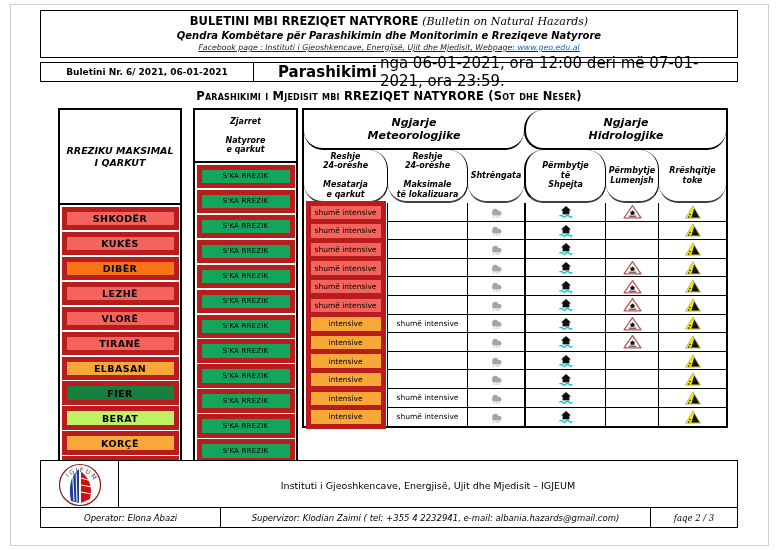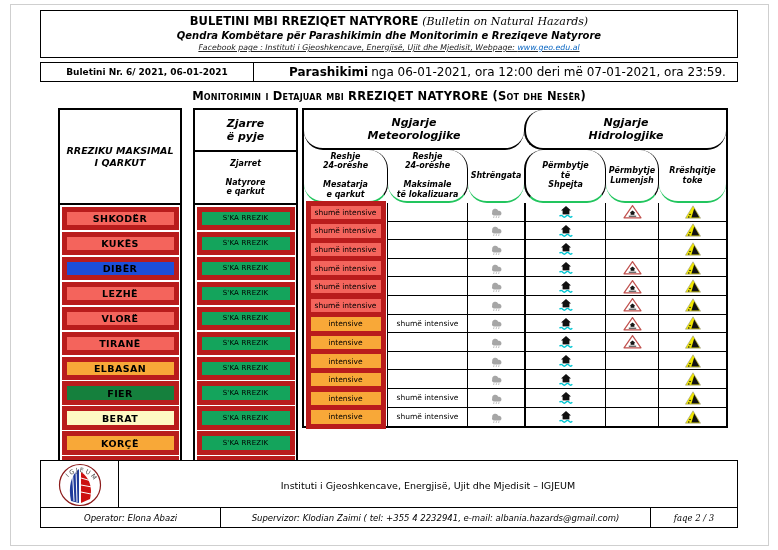--- a/index.html
+++ b/index.html
@@ -11,39 +11,39 @@
   .hdr-line1{margin-top:3px;font-size:11.5px;line-height:14px;}
   .hdr-title{font-weight:bold;}
   .hdr-title-en{font-family:"DejaVu Serif","Liberation Serif",serif;font-style:italic;font-size:11px;}
   .hdr-line2{font-size:10px;font-weight:bold;font-style:italic;line-height:13px;}
   .hdr-line3{font-size:7.8px;font-style:italic;line-height:11px;text-decoration:underline;color:#222;}
   .hdr-link{color:#0563c1;}
 
   
   .bar{position:absolute;left:40px;top:62px;width:696px;height:18px;border:1px solid #000;display:flex;background:#fff;gap:24px;}
   .bar-left{width:212px;border-right:1px solid #000;display:flex;align-items:center;justify-content:center;font-weight:bold;font-size:9px;}
-  .bar-right{flex:1;display:flex;align-items:center;justify-content:center;font-size:12px;}
+  .bar-right{flex:1;display:flex;align-items:center;justify-content:center;font-size:15px;}
   .bar-right b{margin-right:3px;}
 
   .sec-title{position:absolute;left:0;top:89px;width:778px;text-align:center;font-weight:bold;font-size:11.5px;font-variant:small-caps;letter-spacing:.2px;}
 
   
   .tbl{position:absolute;left:58px;top:108px;display:flex;align-items:flex-start;}
   .col-box{border:2px solid #000;box-sizing:border-box;background:#fff;}
   .city-col{width:124px;}
   .fire-col{width:105px;margin-left:11px;}
   .main-grid{width:426px;margin-left:4px;display:grid;grid-template-columns:84px 80px 56px 82px 53px 67px;grid-template-rows:40px 53px repeat(12,18.6px);}
   .city-head{height:95px;border-bottom:2px solid #000;box-sizing:border-box;display:flex;align-items:center;justify-content:center;text-align:center;font-weight:bold;font-style:italic;font-size:9.5px;white-space:pre-line;line-height:12px;}
   .fire-head1{height:42px;border-bottom:2px solid #000;box-sizing:border-box;display:flex;align-items:center;justify-content:center;text-align:center;font-weight:bold;font-style:italic;font-size:11px;white-space:pre-line;line-height:13px;}
   .fire-head2{height:53px;border-bottom:2px solid #000;box-sizing:border-box;display:flex;align-items:center;justify-content:center;text-align:center;font-weight:bold;font-style:italic;font-size:8px;white-space:pre-line;line-height:9.5px;}
   .hcell{box-sizing:border-box;display:flex;align-items:center;justify-content:center;text-align:center;font-weight:bold;font-style:italic;white-space:pre-line;border-radius:19px;}
   .h1{grid-row:1;font-size:11px;line-height:13px;border-bottom:2px solid #000;}
   .h1-meteo{grid-column:1/4;}
   .h1-hydro{grid-column:4/7;border-left:2px solid #000;}
-  .h2{grid-row:2;font-size:8px;line-height:9.5px;border-bottom:2px solid #22c55e;}
+  .h2{grid-row:2;font-size:8px;line-height:9.5px;border-bottom:2px solid #404040;}
   .br1{border-right:1px solid #000;}
   .bl2{border-left:2px solid #000;}
   .chip{height:13.4px;margin:1.6px 1.5px;border:5px solid #b91c1c;box-sizing:content-box;display:flex;align-items:center;justify-content:center;text-align:center;}
   .city-chip{font-weight:bold;font-size:9.5px;letter-spacing:.4px;}
   .fire-chip{font-size:7px;letter-spacing:.2px;}
   .avg-chip{font-size:7.5px;}
   .tcell{box-sizing:border-box;display:flex;align-items:center;justify-content:center;font-size:7.5px;background:#fff;}
   .hline{border-bottom:1px solid #000;}
   .last{border-bottom:none !important;}
   .icon-wrap{display:flex;align-items:center;justify-content:center;line-height:0;}
@@ -75,42 +75,40 @@
 </div>
 
 <div class="bar">
   <div class="bar-left">Buletini Nr. 6/ 2021, 06-01-2021</div>
   <div class="bar-right">
     <b>Parashikimi</b>
     <span>nga 06-01-2021, ora 12:00 deri më 07-01-2021, ora 23:59.</span>
   </div>
 </div>
 
-<div class="sec-title">Monitorimin i Detajuar mbi RREZIQET NATYRORE   (Sot dhe Nesër)</div>
+<div class="sec-title">Parashikimi i Mjedisit mbi RREZIQET NATYRORE   (Sot dhe Nesër)</div>
 
 <div class="tbl">
   <div class="col-box city-col" id="city-col">
     <div class="city-head">RREZIKU MAKSIMAL
 I  QARKUT</div>
   <div class="chip city-chip" style="background: rgb(244, 100, 92);">SHKODËR</div>
       <div class="chip city-chip" style="background: rgb(244, 100, 92);">KUKËS</div>
-      <div class="chip city-chip" style="background: #1d4ed8;">DIBËR</div>
+      <div class="chip city-chip" style="background: #f97316;">DIBËR</div>
       <div class="chip city-chip" style="background: rgb(244, 100, 92);">LEZHË</div>
       <div class="chip city-chip" style="background: rgb(244, 100, 92);">VLORË</div>
       <div class="chip city-chip" style="background: rgb(244, 100, 92);">TIRANË</div>
       <div class="chip city-chip" style="background: rgb(248, 168, 56);">ELBASAN</div>
       <div class="chip city-chip" style="background: #15803d;">FIER</div>
-      <div class="chip city-chip" style="background: #fef9c3;">BERAT</div>
+      <div class="chip city-chip" style="background: #bef264;">BERAT</div>
       <div class="chip city-chip" style="background: rgb(248, 168, 56);">KORÇË</div>
       <div class="chip city-chip" style="background: rgb(248, 168, 56);">VLORË</div>
       <div class="chip city-chip" style="background: rgb(248, 168, 56);">GJIROKASTËR</div>
     </div>
   <div class="col-box fire-col" id="fire-col">
-    <div class="fire-head1">Zjarre
-ë pyje</div>
     <div class="fire-head2">Zjarret
 
 Natyrore
 e qarkut</div>
   <div class="chip fire-chip" style="background: rgb(20, 164, 92);">S'KA RREZIK</div>
       <div class="chip fire-chip" style="background: rgb(20, 164, 92);">S'KA RREZIK</div>
       <div class="chip fire-chip" style="background: rgb(20, 164, 92);">S'KA RREZIK</div>
       <div class="chip fire-chip" style="background: rgb(20, 164, 92);">S'KA RREZIK</div>
       <div class="chip fire-chip" style="background: rgb(20, 164, 92);">S'KA RREZIK</div>
       <div class="chip fire-chip" style="background: rgb(20, 164, 92);">S'KA RREZIK</div>

